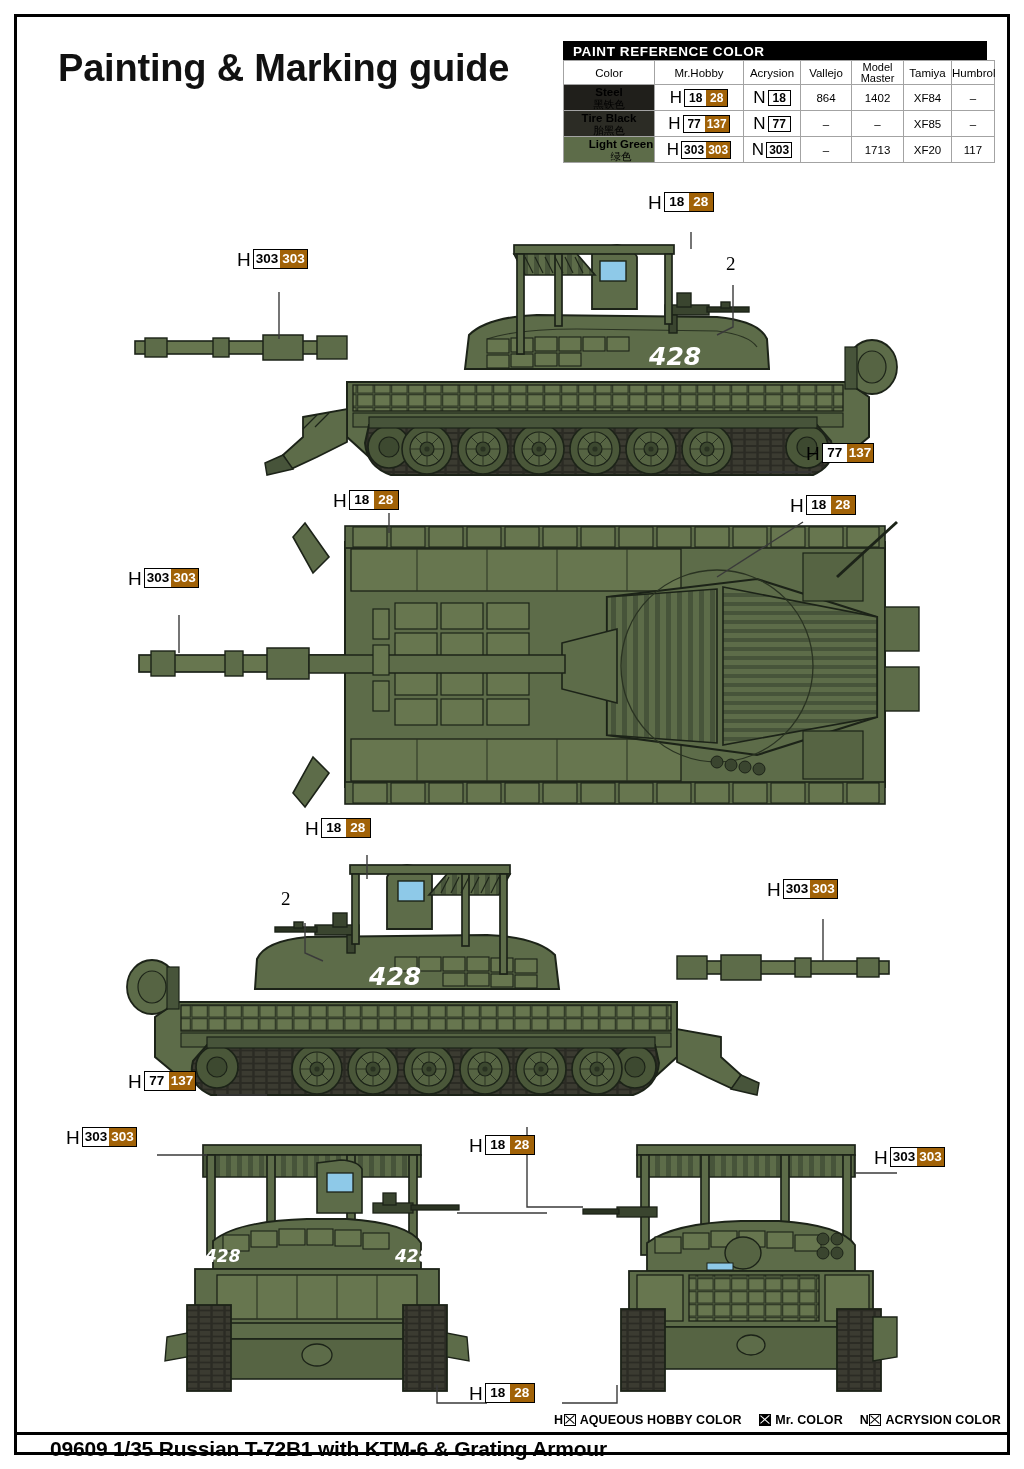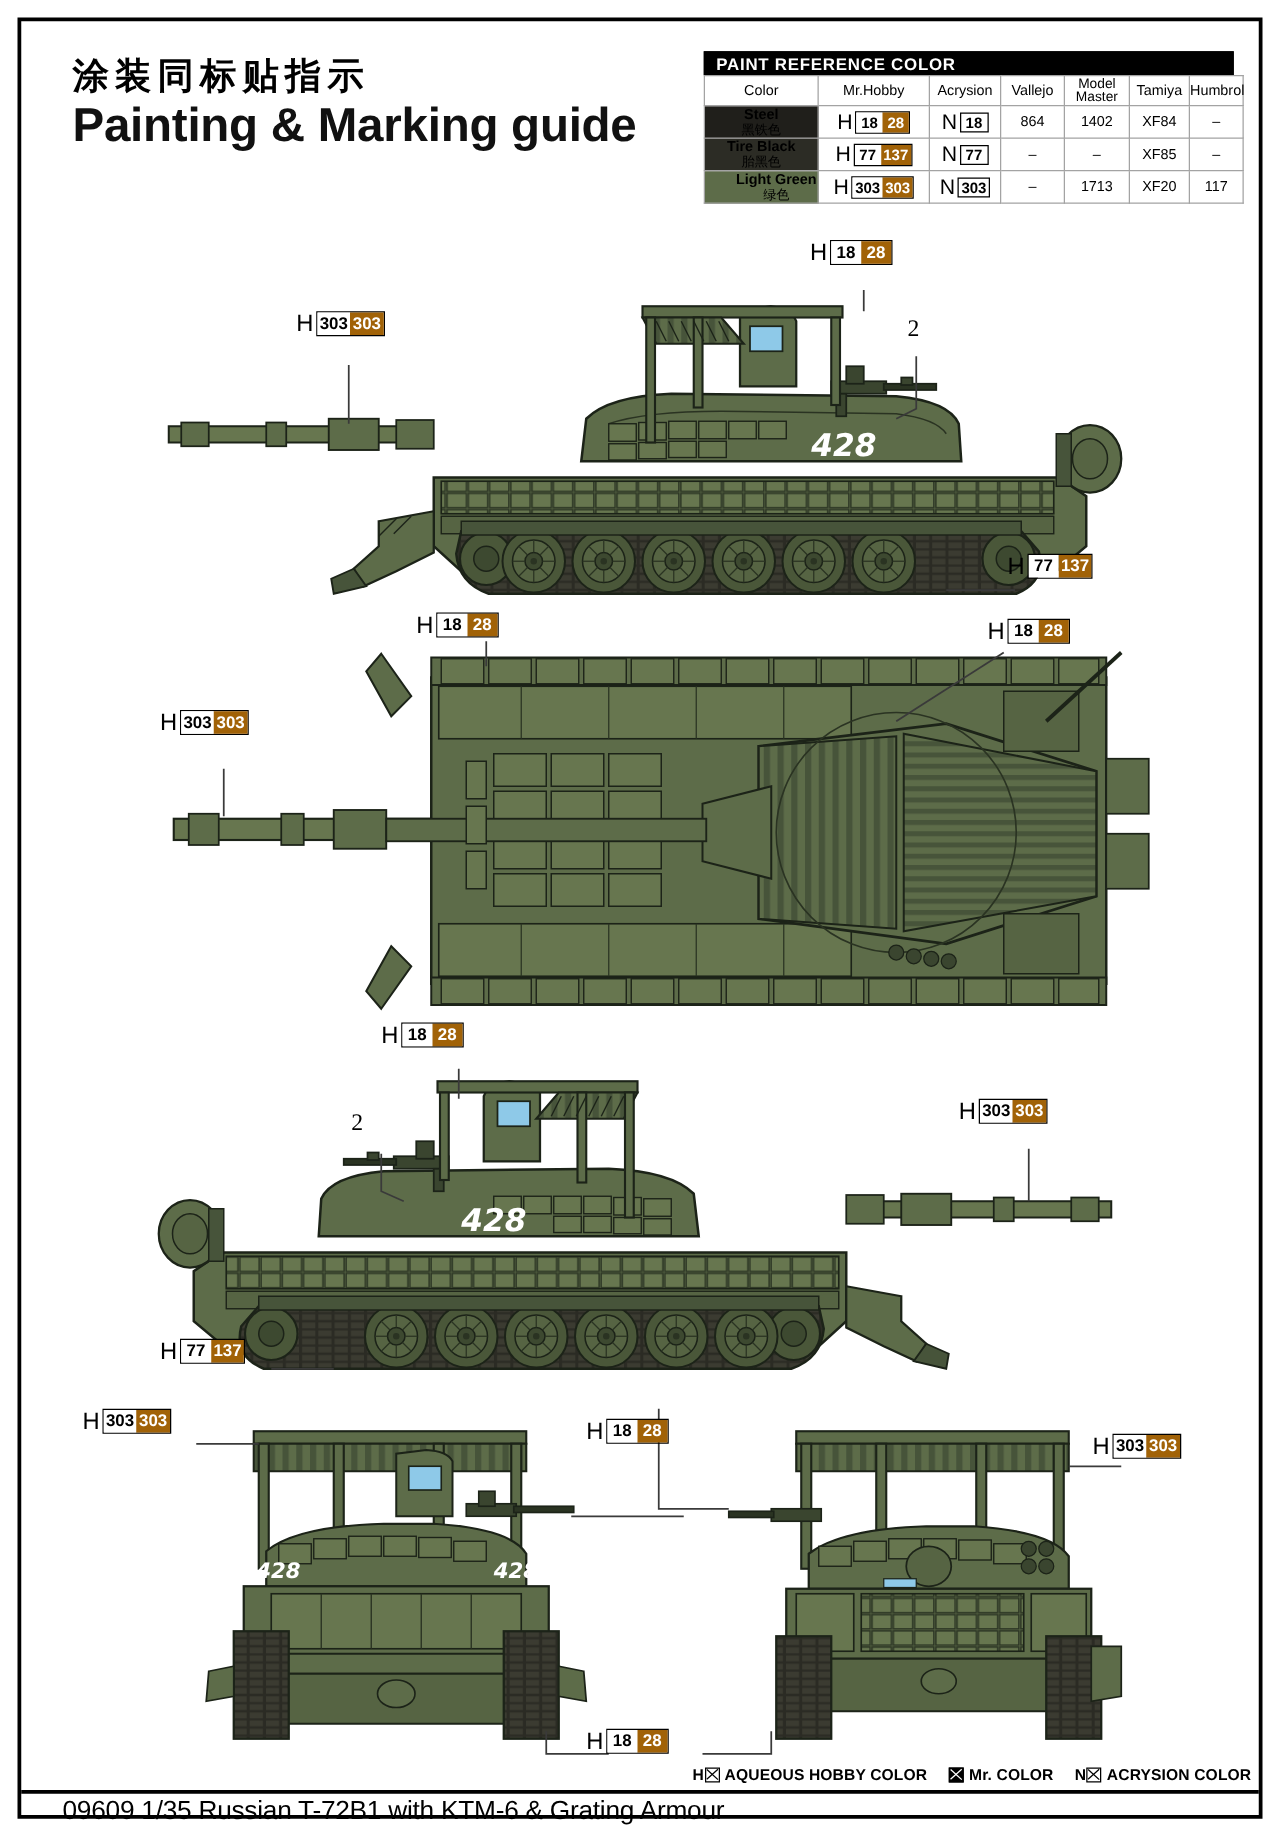--- a/index.html
+++ b/index.html
@@ -199,33 +199,32 @@
     position: absolute;
     left: 17px; top: 1432px;
     width: 990px; height: 3px;
     background: #000;
     z-index: 6;
   }
   #footer-title {
     position: absolute;
     left: 50px; top: 1437px;
     font-size: 21px;
-    font-weight: normal;
+    font-weight: bold;
     color: #000;
     letter-spacing: -0.2px;
     z-index: 6;
   }
 </style>
 </head>
 <body>
 
 <div id="page-frame"></div>
 
 <div id="title-block">
-  <div id="title-cn">涂装同标贴指示</div>
   <div id="title-en">Painting &amp; Marking guide</div>
 </div>
 
 <div id="paint-table-wrap">
   <div id="paint-title">PAINT  REFERENCE COLOR</div>
   <table id="paint-table">
     <thead>
       <tr>
         <th class="col-color">Color</th>
         <th class="col-hobby">Mr.Hobby</th>

